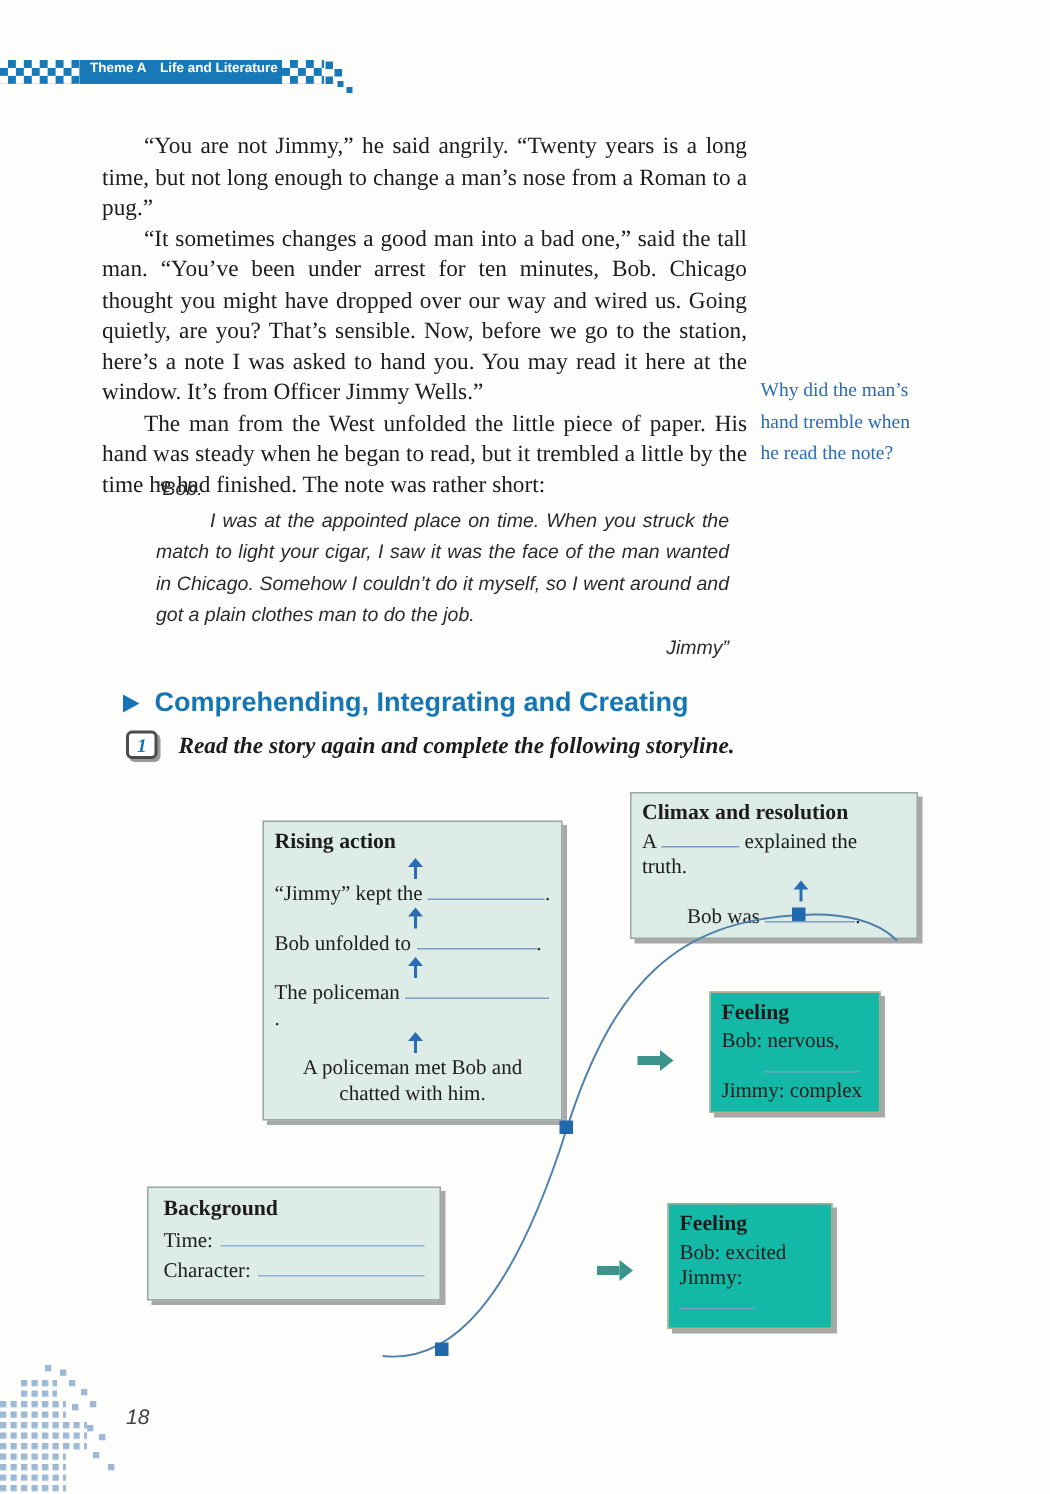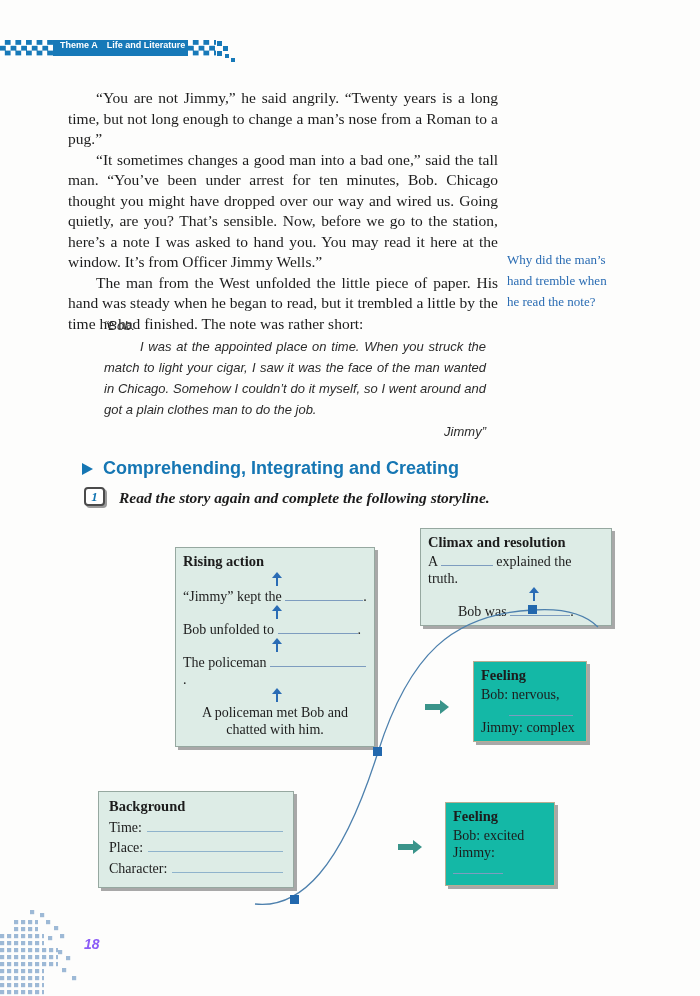--- a/index.html
+++ b/index.html
@@ -45,21 +45,21 @@
   .uparrow::before { content:""; position:absolute; left:50%; top:5px; bottom:0; width:2px; margin-left:-1px; background:#2a6cb5; }
   .uparrow::after  { content:""; position:absolute; left:50%; top:0; margin-left:-5px; border:5px solid transparent; border-bottom:6px solid #2a6cb5; border-top:0; }
   .arrow-row { height:16px; line-height:14px; }
 
   .block-arrow { position:absolute; width:15px; height:6px; background:#3a948a; }
   .block-arrow::after { content:""; position:absolute; left:15px; top:-4px; border-left:9px solid #3a948a; border-top:7px solid transparent; border-bottom:7px solid transparent; }
 
   .curve-svg { position:absolute; left:0; top:0; pointer-events:none; }
 
   
-  .pagenum { position:absolute; left:84px; top:936px; font-family:"Liberation Sans", sans-serif; font-weight:bold; font-style:italic; font-size:14px; color:#8b5cf6; }
+  .pagenum { position:absolute; left:84px; top:936px; font-family:"Liberation Sans", sans-serif; font-weight:normal; font-style:italic; font-size:14px; color:#404040; }
   .dots-svg { position:absolute; left:0; top:906px; }
 </style>
 </head>
 <body>
 
 <div>
   <div class="checker checker-left"></div>
   <div class="banner">
     <span>Theme A</span>
     <span>Life and Literature</span>
@@ -149,24 +149,20 @@
     <div>
       <span>Jimmy:</span>
       <span class="blank" style="width:50px;"></span>
     </div>
   </div>
 
   <div class="box mint" style="left:98px; top:271px; width:196px; padding:6px 10px 10px;">
     <div class="bt">Background</div>
     <div class="bg-row">
         <span>Time:</span>
-        <span class="fill"></span>
-      </div>
-    <div class="bg-row">
-        <span>Place:</span>
         <span class="fill"></span>
       </div>
     <div class="bg-row">
         <span>Character:</span>
         <span class="fill"></span>
       </div>
   </div>
 
   <div class="block-arrow" style="left:425px; top:184px;"></div>
   <div class="block-arrow" style="left:398px; top:324px;"></div>

